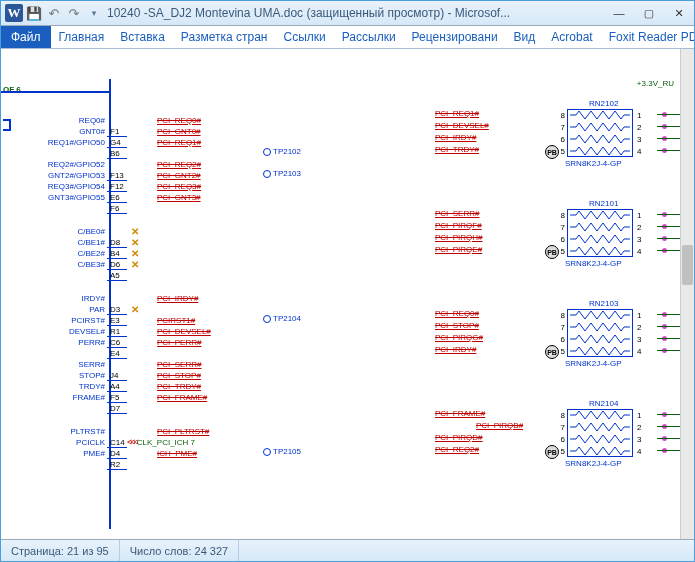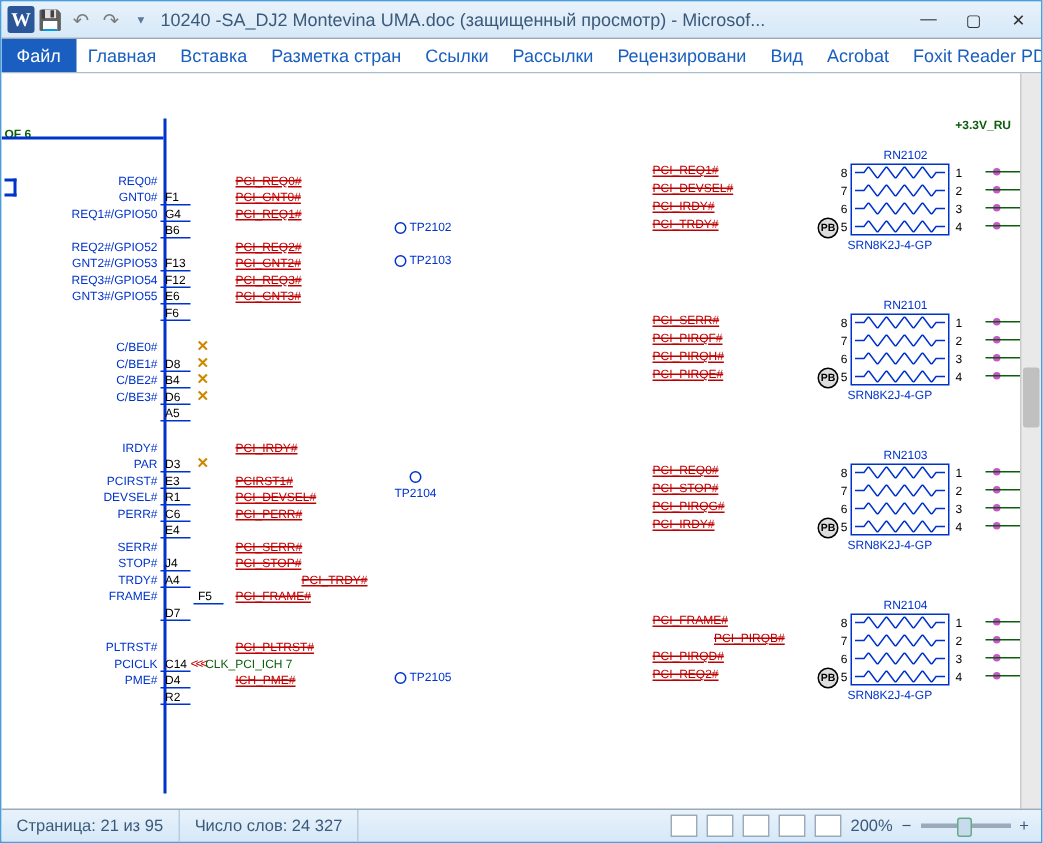--- a/index.html
+++ b/index.html
@@ -21,21 +21,21 @@
   .statusbar { position: absolute; bottom: 0; left: 0; right: 0; height: 22px; background: linear-gradient(#e8f2fb,#d6e8f8); border-top: 1px solid #9ab; display: flex; align-items: center; font-size: 11px; color: #3b5a7a; }
   .status-seg { padding: 0 10px; border-right: 1px solid #b8cde2; height: 100%; display: flex; align-items: center; }
   .zoom-group { margin-left: auto; display: flex; align-items: center; gap: 6px; padding: 0 8px; }
   .viewbtn { width: 18px; height: 15px; border: 1px solid #9ab; background: #fff; }
   .zoom-slider { width: 60px; height: 3px; background: #9ab; position: relative; }
   .zoom-slider::after { content: ""; position: absolute; left: 40%; top: -4px; width: 8px; height: 11px; background: #c8dbed; border: 1px solid #6a8; border-radius: 2px; }
 
   
   .schematic { position: absolute; inset: 0; font-family: Arial, sans-serif; font-size: 8px; }
   .corner-of { position: absolute; left: 2px; top: 36px; color: #0b5e0b; font-weight: bold; }
-  .rail33 { position: absolute; right: 6px; top: 30px; color: #0b5e0b; font-weight: bold; }
+  .rail33 { position: absolute; right: 6px; top: 30px; color: #0b5e0b; font-weight: normal; }
   .chip-edge { position: absolute; left: 108px; top: 30px; bottom: 10px; width: 2px; background: #0033cc; }
   .chip-edge::before { content:""; position:absolute; left:-108px; top:12px; width:108px; height:2px; background:#0033cc;}
   .chip-edge2 { position: absolute; left: 2px; top: 70px; width: 8px; height: 12px; border: 2px solid #0033cc; border-left: none; }
   .pin-row { position: absolute; left: 0; height: 12px; display: flex; align-items: center; }
   .pin-label { width: 106px; text-align: right; color: #0033cc; font-size: 8px; padding-right: 2px; white-space: nowrap; }
   .pin-num { width: 20px; color: #000; font-size: 8px; text-align: left; padding-left:3px; border-bottom:1px solid #0033cc; position:relative; top:-2px;margin-top:28px;}
   .net { color: #c00000; font-size: 8px; text-decoration: line-through underline; padding-left: 30px; white-space: nowrap; }
   .x-mark { color: #cc8800; font-weight: bold; font-size: 10px; padding-left:4px;}
   .tp { position: absolute; display: flex; align-items: center; gap: 2px; color: #0033cc; font-size: 8px; }
   .tp-dot { width: 8px; height: 8px; border: 1.5px solid #0033cc; border-radius: 50%; }
@@ -166,21 +166,21 @@
       <div class="pin-row" style="top: 254px;">
         <div class="pin-label">PAR</div>
         <div class="pin-num">E3</div>
         <div class="x-mark">✕</div>
       </div>
       <div class="pin-row" style="top: 265px;">
         <div class="pin-label">PCIRST#</div>
         <div class="pin-num">R1</div>
         <div class="net">PCIRST1#</div>
       </div>
-      <div class="tp" style="top: 265px; left: 262px; flex-direction: column;">
+      <div class="tp" style="top: 265px; left: 262px;">
         <div class="tp-dot"></div>
         <span>TP2104</span>
       </div>
       <div class="pin-row" style="top: 276px; align-items: center;">
         <div class="pin-label">DEVSEL#</div>
         <div class="pin-num">C6</div>
         <div class="net">PCI_DEVSEL#</div>
       </div>
       <div class="pin-row" style="top: 287px;">
         <div class="pin-label">PERR#</div>
@@ -190,21 +190,21 @@
       <div class="pin-row" style="top: 309px;">
         <div class="pin-label">SERR#</div>
         <div class="pin-num">J4</div>
         <div class="net">PCI_SERR#</div>
       </div>
       <div class="pin-row" style="top: 320px;">
         <div class="pin-label">STOP#</div>
         <div class="pin-num">A4</div>
         <div class="net">PCI_STOP#</div>
       </div>
-      <div class="pin-row" style="top: 331px; gap: 22px;">
+      <div class="pin-row" style="top: 331px;">
         <div class="pin-label">TRDY#</div>
         <div class="pin-num">F5</div>
         <div class="net">PCI_TRDY#</div>
       </div>
       <div class="pin-row" style="top: 342px;">
         <div class="pin-label">FRAME#</div>
         <div class="pin-num">D7</div>
         <div class="net">PCI_FRAME#</div>
       </div>
       <div class="pin-row" style="top: 376px;">
@@ -446,24 +446,13 @@
     </div>
 </div>
 
 <div class="vscroll">
   <div class="vscroll-thumb"></div>
 </div>
 
 <div class="statusbar">
   <div class="status-seg">Страница: 21 из 95</div>
   <div class="status-seg">Число слов: 24 327</div>
-  <div class="zoom-group">
-    <div class="viewbtn"></div>
-    <div class="viewbtn"></div>
-    <div class="viewbtn"></div>
-    <div class="viewbtn"></div>
-    <div class="viewbtn"></div>
-    <span>200%</span>
-    <span>−</span>
-    <div class="zoom-slider"></div>
-    <span>+</span>
-  </div>
 </div>
 
 </body></html>

